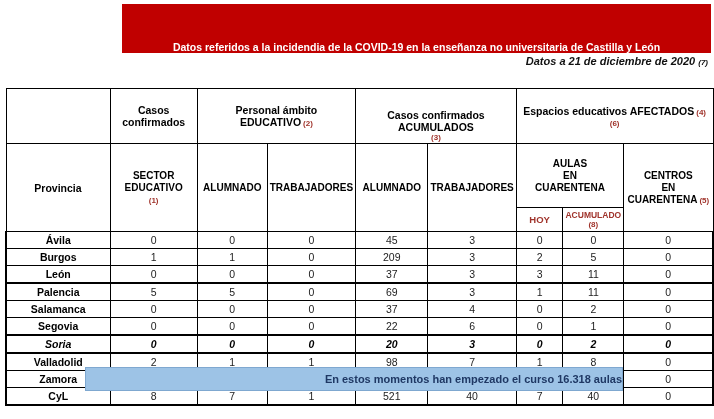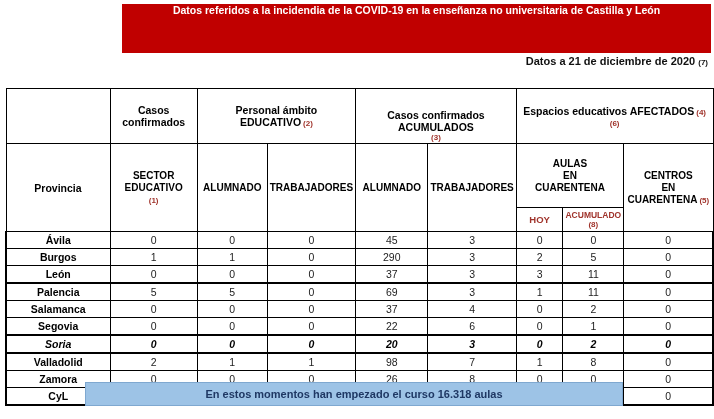--- a/index.html
+++ b/index.html
@@ -7,26 +7,26 @@
     width:714px; height:419px; position:relative; overflow:hidden;
     background:#ffffff;
     font-family:"Liberation Sans", sans-serif;
     -webkit-font-smoothing:antialiased;
   }
 
   .banner {
     position:absolute; left:122px; top:4px; width:589px; height:49px;
     background:var(--banner_red, #C00000);
     color:#ffffff; font-weight:bold; font-size:10.5px;
-    display:flex; align-items:flex-start; justify-content:center; text-align:center;
+    display:flex; align-items:flex-end; justify-content:center; text-align:center;
   }
 
   .date-note {
     position:absolute; top:55px; right:6px;
-    font-weight:bold; font-size:11px; color:#111111;
+    font-style:italic; font-weight:bold; font-size:11px; color:#111111;
     white-space:nowrap;
     margin-left:48px;
   }
   .date-note .small-sup { font-size:8px; font-weight:bold; }
 
   table.covid {
     position:absolute; left:5px; top:88px;
     border-collapse:collapse; table-layout:fixed;
   }
   table.covid th, table.covid td {
@@ -56,26 +56,26 @@
 
   tbody td { font-size:10.5px; height:16px; color:#1c1c1c; font-weight:400; }
   tbody td.province { font-weight:bold; color:#000000; }
   tbody td:first-child { border-left-width:2px; }
   tbody td:last-child { border-right-width:2px; }
   tbody tr:last-child td { border-bottom-width:2px; }
   tbody tr:nth-child(4) td { border-top-width:2px; }
   tbody tr.bold-row td { font-weight:bold; color:#000000; border-top-width:2px; border-bottom-width:2px;font-style:italic; }
 
   .footer-banner {
-    position:absolute; left:85px; top:382px; width:536px; height:22px;
+    position:absolute; left:85px; top:367px; width:536px; height:22px;
     background:var(--footer_bg, #9DC3E6);
     border:1px solid #7FA8D0;
     color:var(--footer_fg, #1F3864);
     font-weight:bold; font-size:11px;
-    display:flex; align-items:center; justify-content:center; text-align:center;
+    display:flex; align-items:center; justify-content:flex-end; text-align:center;
   }
 </style>
 </head>
 <body>
 
 <div class="banner">
   <span>Datos referidos a la incidendia de la COVID-19 en la enseñanza no universitaria de Castilla y León</span>
 </div>
 
 <div class="date-note">
@@ -163,21 +163,21 @@
         <td>3</td>
         <td>0</td>
         <td>0</td>
         <td>0</td>
       </tr>
       <tr>
         <td class="province">Burgos</td>
         <td>1</td>
         <td>1</td>
         <td>0</td>
-        <td>290</td>
+        <td>209</td>
         <td>3</td>
         <td>2</td>
         <td>5</td>
         <td>0</td>
       </tr>
       <tr>
         <td class="province">León</td>
         <td>0</td>
         <td>0</td>
         <td>0</td>

